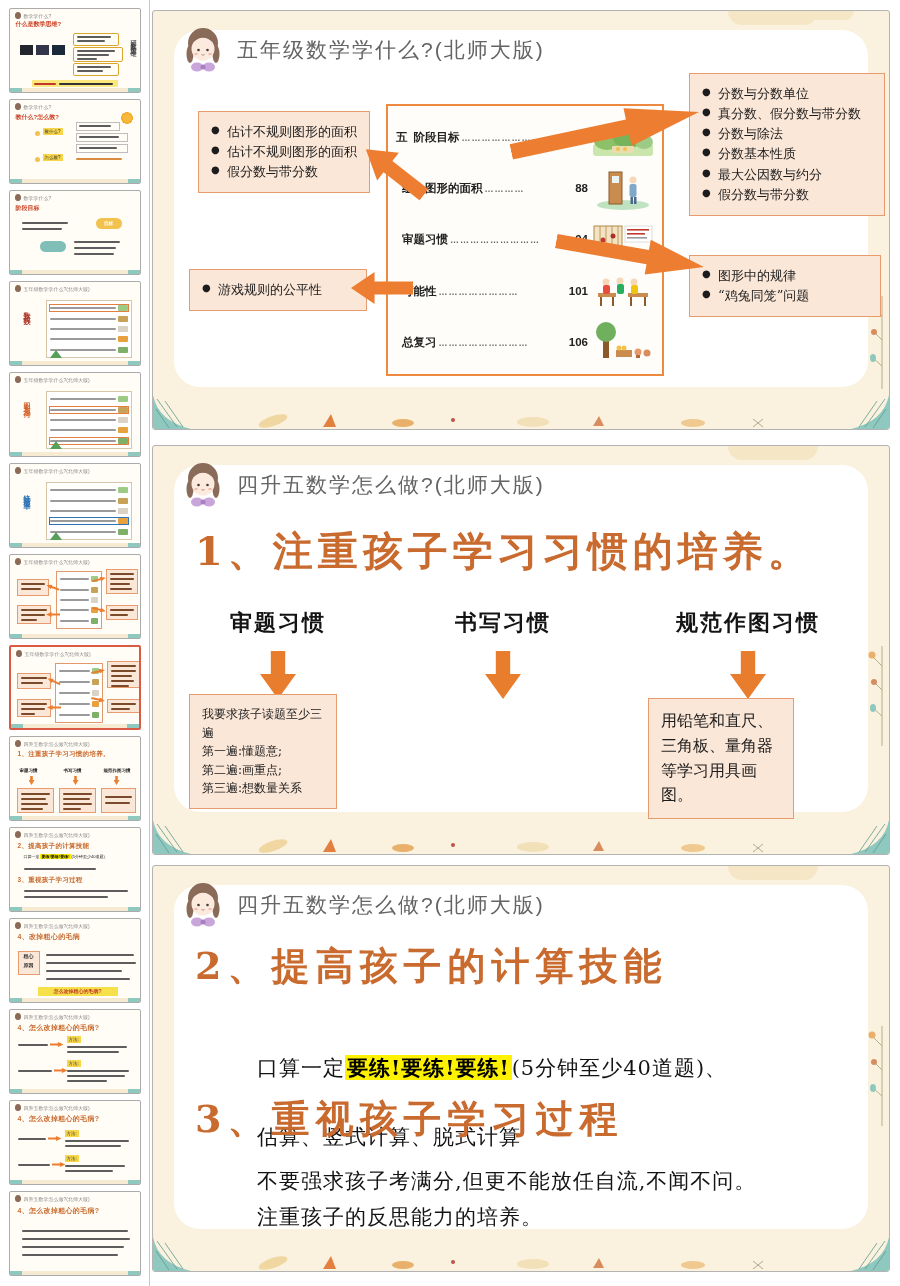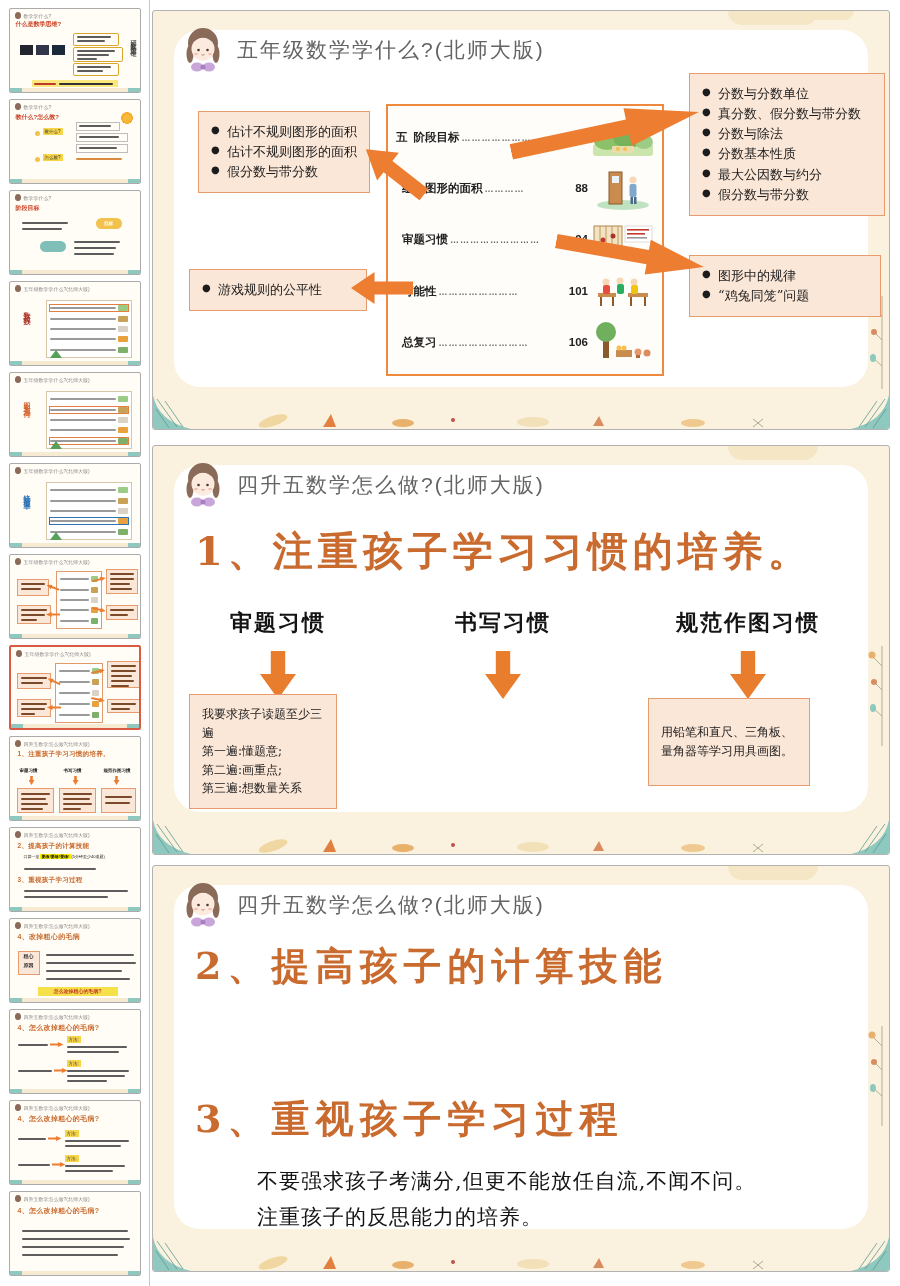--- a/index.html
+++ b/index.html
@@ -701,21 +701,21 @@
     <div class="col-label" style="left:490px;top:162px;width:210px;">规范作图习惯</div>
 
     <div class="down-arrow" style="left:107px;top:205px;"></div>
     <div class="down-arrow" style="left:332px;top:205px;"></div>
     <div class="down-arrow" style="left:577px;top:205px;"></div>
 
     <div class="ppt-box pre-line" style="left:36px;top:248px;width:148px;min-height:94px;font-size:12px;">我要求孩子读题至少三遍
 第一遍:懂题意;
 第二遍:画重点;
 第三遍:想数量关系</div>
-    <div class="ppt-box pre-line" style="left:495px;top:252px;width:162px;min-height:88px;font-size:12px;display:flex;align-items:center;">用铅笔和直尺、三角板、量角器等学习用具画图。</div>
+    <div class="ppt-box pre-line" style="left:495px;top:252px;width:146px;min-height:88px;font-size:16px;display:flex;align-items:center;">用铅笔和直尺、三角板、量角器等学习用具画图。</div>
 
     <svg class="decor-bottom" viewBox="0 0 736 40" preserveAspectRatio="none">
       <rect width="736" height="40" fill="#FAF1DE"></rect>
       <path d="M0 40 V6 Q5 32 38 40 Z" fill="#8FC8BE"></path>
       <path d="M4 10 L24 38 M3 20 L16 39 M12 12 L30 38" stroke="#5F998F" stroke-width="0.8"></path>
       <path d="M736 40 V6 Q731 32 698 40 Z" fill="#8FC8BE"></path>
       <path d="M732 10 L712 38 M733 20 L720 39 M724 12 L706 38" stroke="#5F998F" stroke-width="0.8"></path>
       <ellipse cx="120" cy="32" rx="15" ry="5" fill="#F0D6A0" transform="rotate(-18 120 32)"></ellipse>
       <path d="M170 38 l8 -13 l5 13 z" fill="#E2803F"></path>
       <ellipse cx="250" cy="34" rx="11" ry="4" fill="#E8B06A"></ellipse>
@@ -750,20 +750,24 @@
         <path d="M18.5 27.5 Q20 29 21.5 27.5" stroke="#B86A5A" stroke-width="0.8" fill="none"></path>
         <ellipse cx="14" cy="40" rx="6" ry="4.5" fill="#C9A6D9"></ellipse>
           <ellipse cx="26" cy="40" rx="6" ry="4.5" fill="#C9A6D9"></ellipse>
           <circle cx="20" cy="40" r="2.5" fill="#A87EBF"></circle>
       </svg>
       <span class="slide-title">四升五数学怎么做?(北师大版)</span>
     </div>
 
     <div class="big-heading" style="left:42px;top:75px;font-size:38px;letter-spacing:6px;">2、提高孩子的计算技能</div>
 
+    <div class="body-text" style="left:104px;top:150px;width:580px;font-size:21px;line-height:1.65;letter-spacing:1px;">
+      <span>口算一定</span><mark class="yhl">要练!要练!要练!</mark><span>(5分钟至少40道题)、</span><br>
+      <span>估算、竖式计算、脱式计算</span>
+    </div>
 
     <div class="big-heading" style="left:42px;top:228px;font-size:38px;letter-spacing:6px;">3、重视孩子学习过程</div>
 
     <div class="body-text" style="left:104px;top:298px;width:600px;font-size:21px;line-height:1.7;letter-spacing:1px;">不要强求孩子考满分,但更不能放任自流,不闻不问。
 注重孩子的反思能力的培养。</div>
 
     <svg class="decor-bottom" viewBox="0 0 736 40" preserveAspectRatio="none">
       <rect width="736" height="40" fill="#FAF1DE"></rect>
       <path d="M0 40 V6 Q5 32 38 40 Z" fill="#8FC8BE"></path>
       <path d="M4 10 L24 38 M3 20 L16 39 M12 12 L30 38" stroke="#5F998F" stroke-width="0.8"></path>

